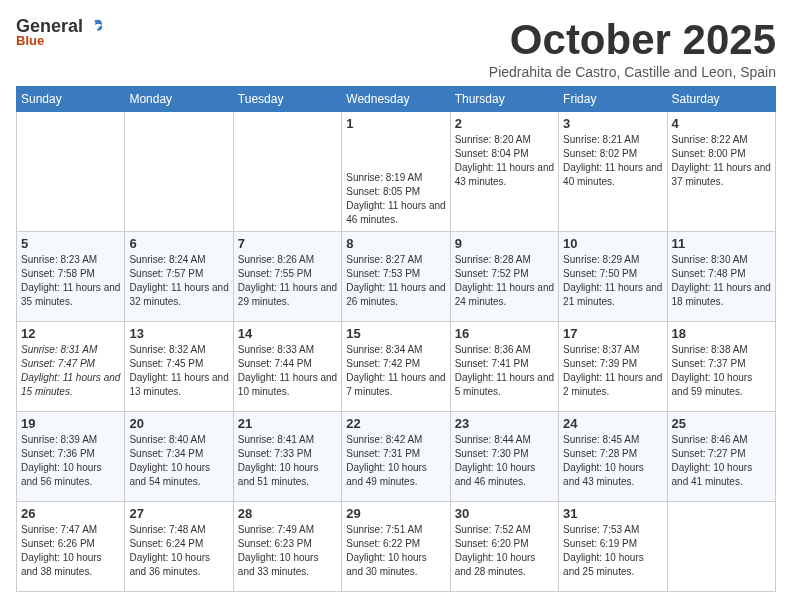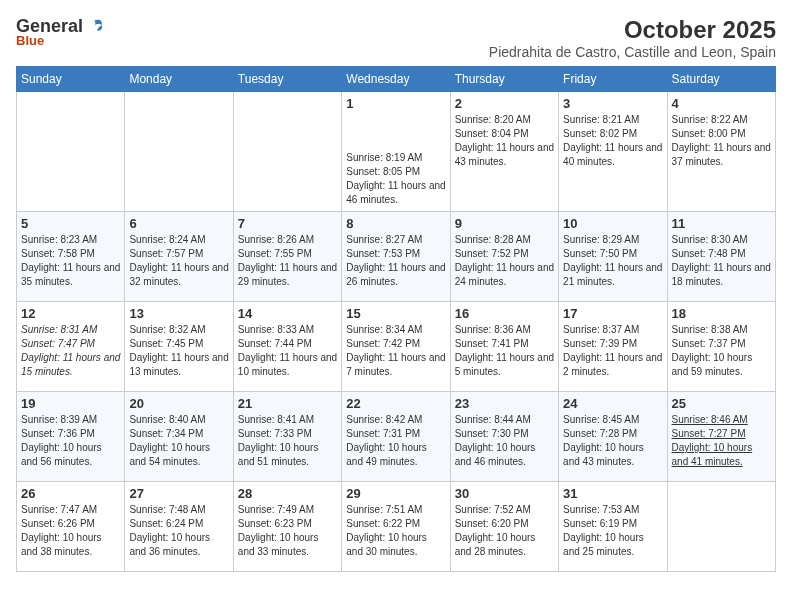--- a/index.html
+++ b/index.html
@@ -33,21 +33,21 @@
     }
     .logo-icon {
       width: 20px;
       height: 20px;
       margin-left: 2px;
     }
     .title-section {
       text-align: right;
     }
     .month-title {
-      font-size: 24px;
+      font-size: 42px;
       font-weight: bold;
       color: #333;
     }
     .location-title {
       font-size: 14px;
       color: #555;
       padding-left: 37px;
     }
     .calendar {
       width: 100%;
@@ -277,21 +277,21 @@
 Daylight: 10 hours and 46 minutes.</div>
         </td>
         <td>
           <span class="day-number">24</span>
           <div class="day-info" style="white-space: pre-line;">Sunrise: 8:45 AM
 Sunset: 7:28 PM
 Daylight: 10 hours and 43 minutes.</div>
         </td>
         <td>
           <span class="day-number">25</span>
-          <div class="day-info" style="white-space: pre-line; text-decoration: underline;">Sunrise: 8:46 AM
+          <div class="day-info" style="white-space: pre-line;">Sunrise: 8:46 AM
 Sunset: 7:27 PM
 Daylight: 10 hours and 41 minutes.</div>
         </td>
       </tr>
       <tr class="week-row">
         <td>
           <span class="day-number">26</span>
           <div class="day-info" style="white-space: pre-line;">Sunrise: 7:47 AM
 Sunset: 6:26 PM
 Daylight: 10 hours and 38 minutes.</div>

